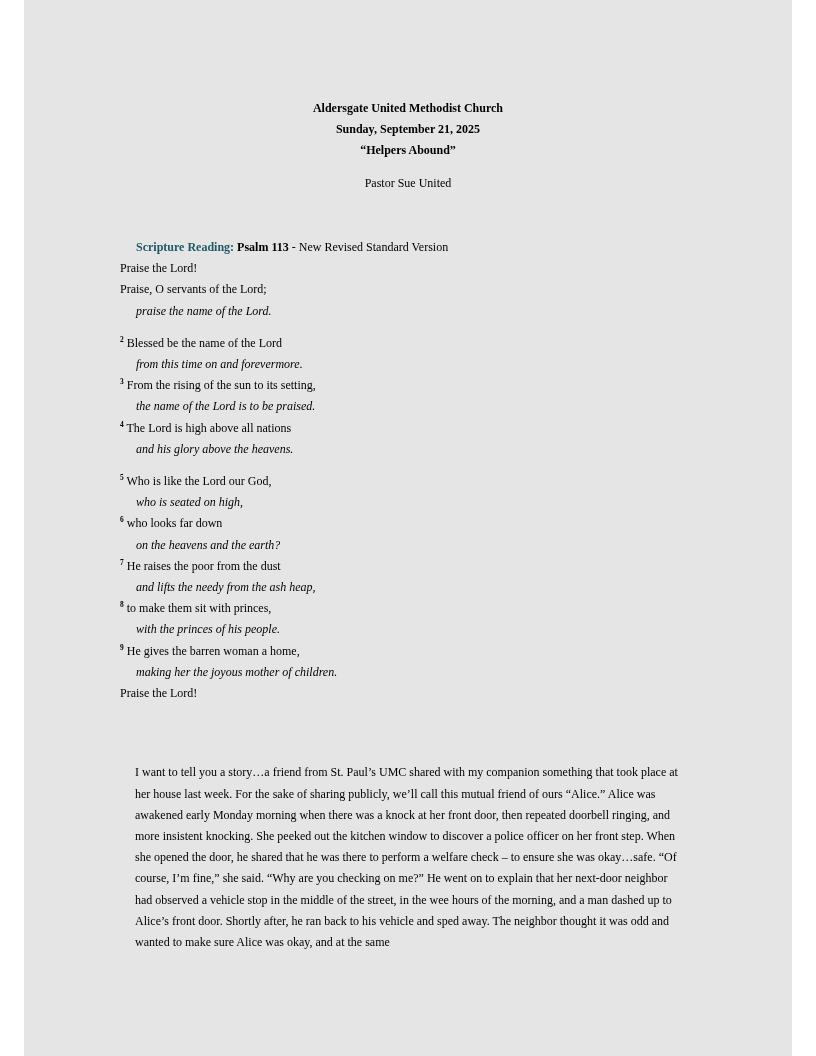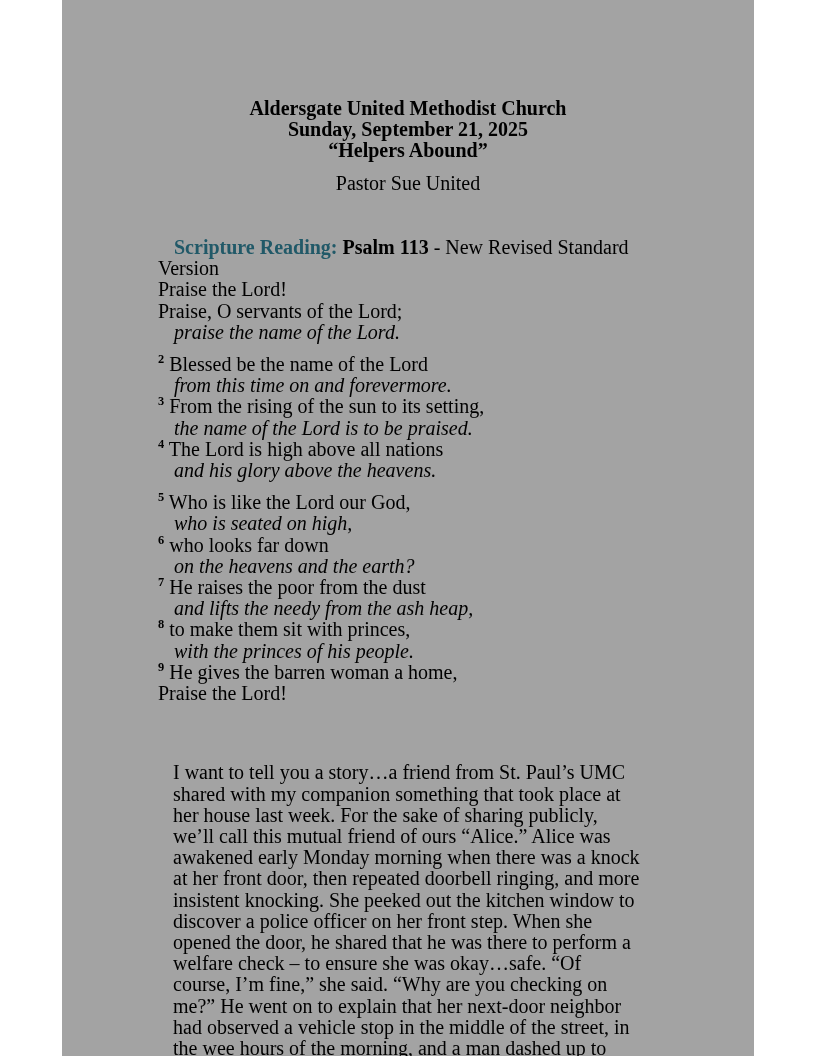--- a/index.html
+++ b/index.html
@@ -2,26 +2,26 @@
 <html><head>
 <meta charset="utf-8">
 <style>
   html, body {
     margin: 0;
     padding: 0;
     background: #ffffff;
   }
   .page {
     position: relative;
-    width: 692px;
+    width: 768px;
     height: 1056px;
     margin: 0 auto;
-    background: #a3a3a3;
+    background: #e5e5e5;
     font-family: "Liberation Serif", "DejaVu Serif", serif;
-    font-size: 20px;
+    font-size: 12px;
     line-height: 21.2px;
     color: #000000;
     overflow: hidden;
     box-sizing: border-box;
     padding: 98px 96px 0 96px;
   }
   .center { text-align: center; }
   .bold { font-weight: bold; }
   .para { margin: 0 0 11px 0; }
   .gap { height: 32.2px; }
@@ -82,20 +82,21 @@
   <div class="para">
       <div class="psalm-line"><sup>5</sup> Who is like the Lord our God,</div>
       <div class="psalm-line indent">who is seated on high,</div>
       <div class="psalm-line"><sup>6</sup> who looks far down</div>
       <div class="psalm-line indent">on the heavens and the earth?</div>
       <div class="psalm-line"><sup>7</sup> He raises the poor from the dust</div>
       <div class="psalm-line indent">and lifts the needy from the ash heap,</div>
       <div class="psalm-line"><sup>8</sup> to make them sit with princes,</div>
       <div class="psalm-line indent">with the princes of his people.</div>
       <div class="psalm-line"><sup>9</sup> He gives the barren woman a home,</div>
+      <div class="psalm-line indent">making her the joyous mother of children.</div>
       <div class="psalm-line">Praise the Lord!</div>
     </div>
 
   <div class="gap"></div>
 
   <p class="sermon">I want to tell you a story…a friend from St. Paul’s UMC shared with my companion something that took place at her house last week. For the sake of sharing publicly, we’ll call this mutual friend of ours “Alice.” Alice was awakened early Monday morning when there was a knock at her front door, then repeated doorbell ringing, and more insistent knocking. She peeked out the kitchen window to discover a police officer on her front step. When she opened the door, he shared that he was there to perform a welfare check – to ensure she was okay…safe. “Of course, I’m fine,” she said. “Why are you checking on me?” He went on to explain that her next-door neighbor had observed a vehicle stop in the middle of the street, in the wee hours of the morning, and a man dashed up to Alice’s front door. Shortly after, he ran back to his vehicle and sped away. The neighbor thought it was odd and wanted to make sure Alice was okay, and at the same</p>
 
 </div>
 
 </body></html>

